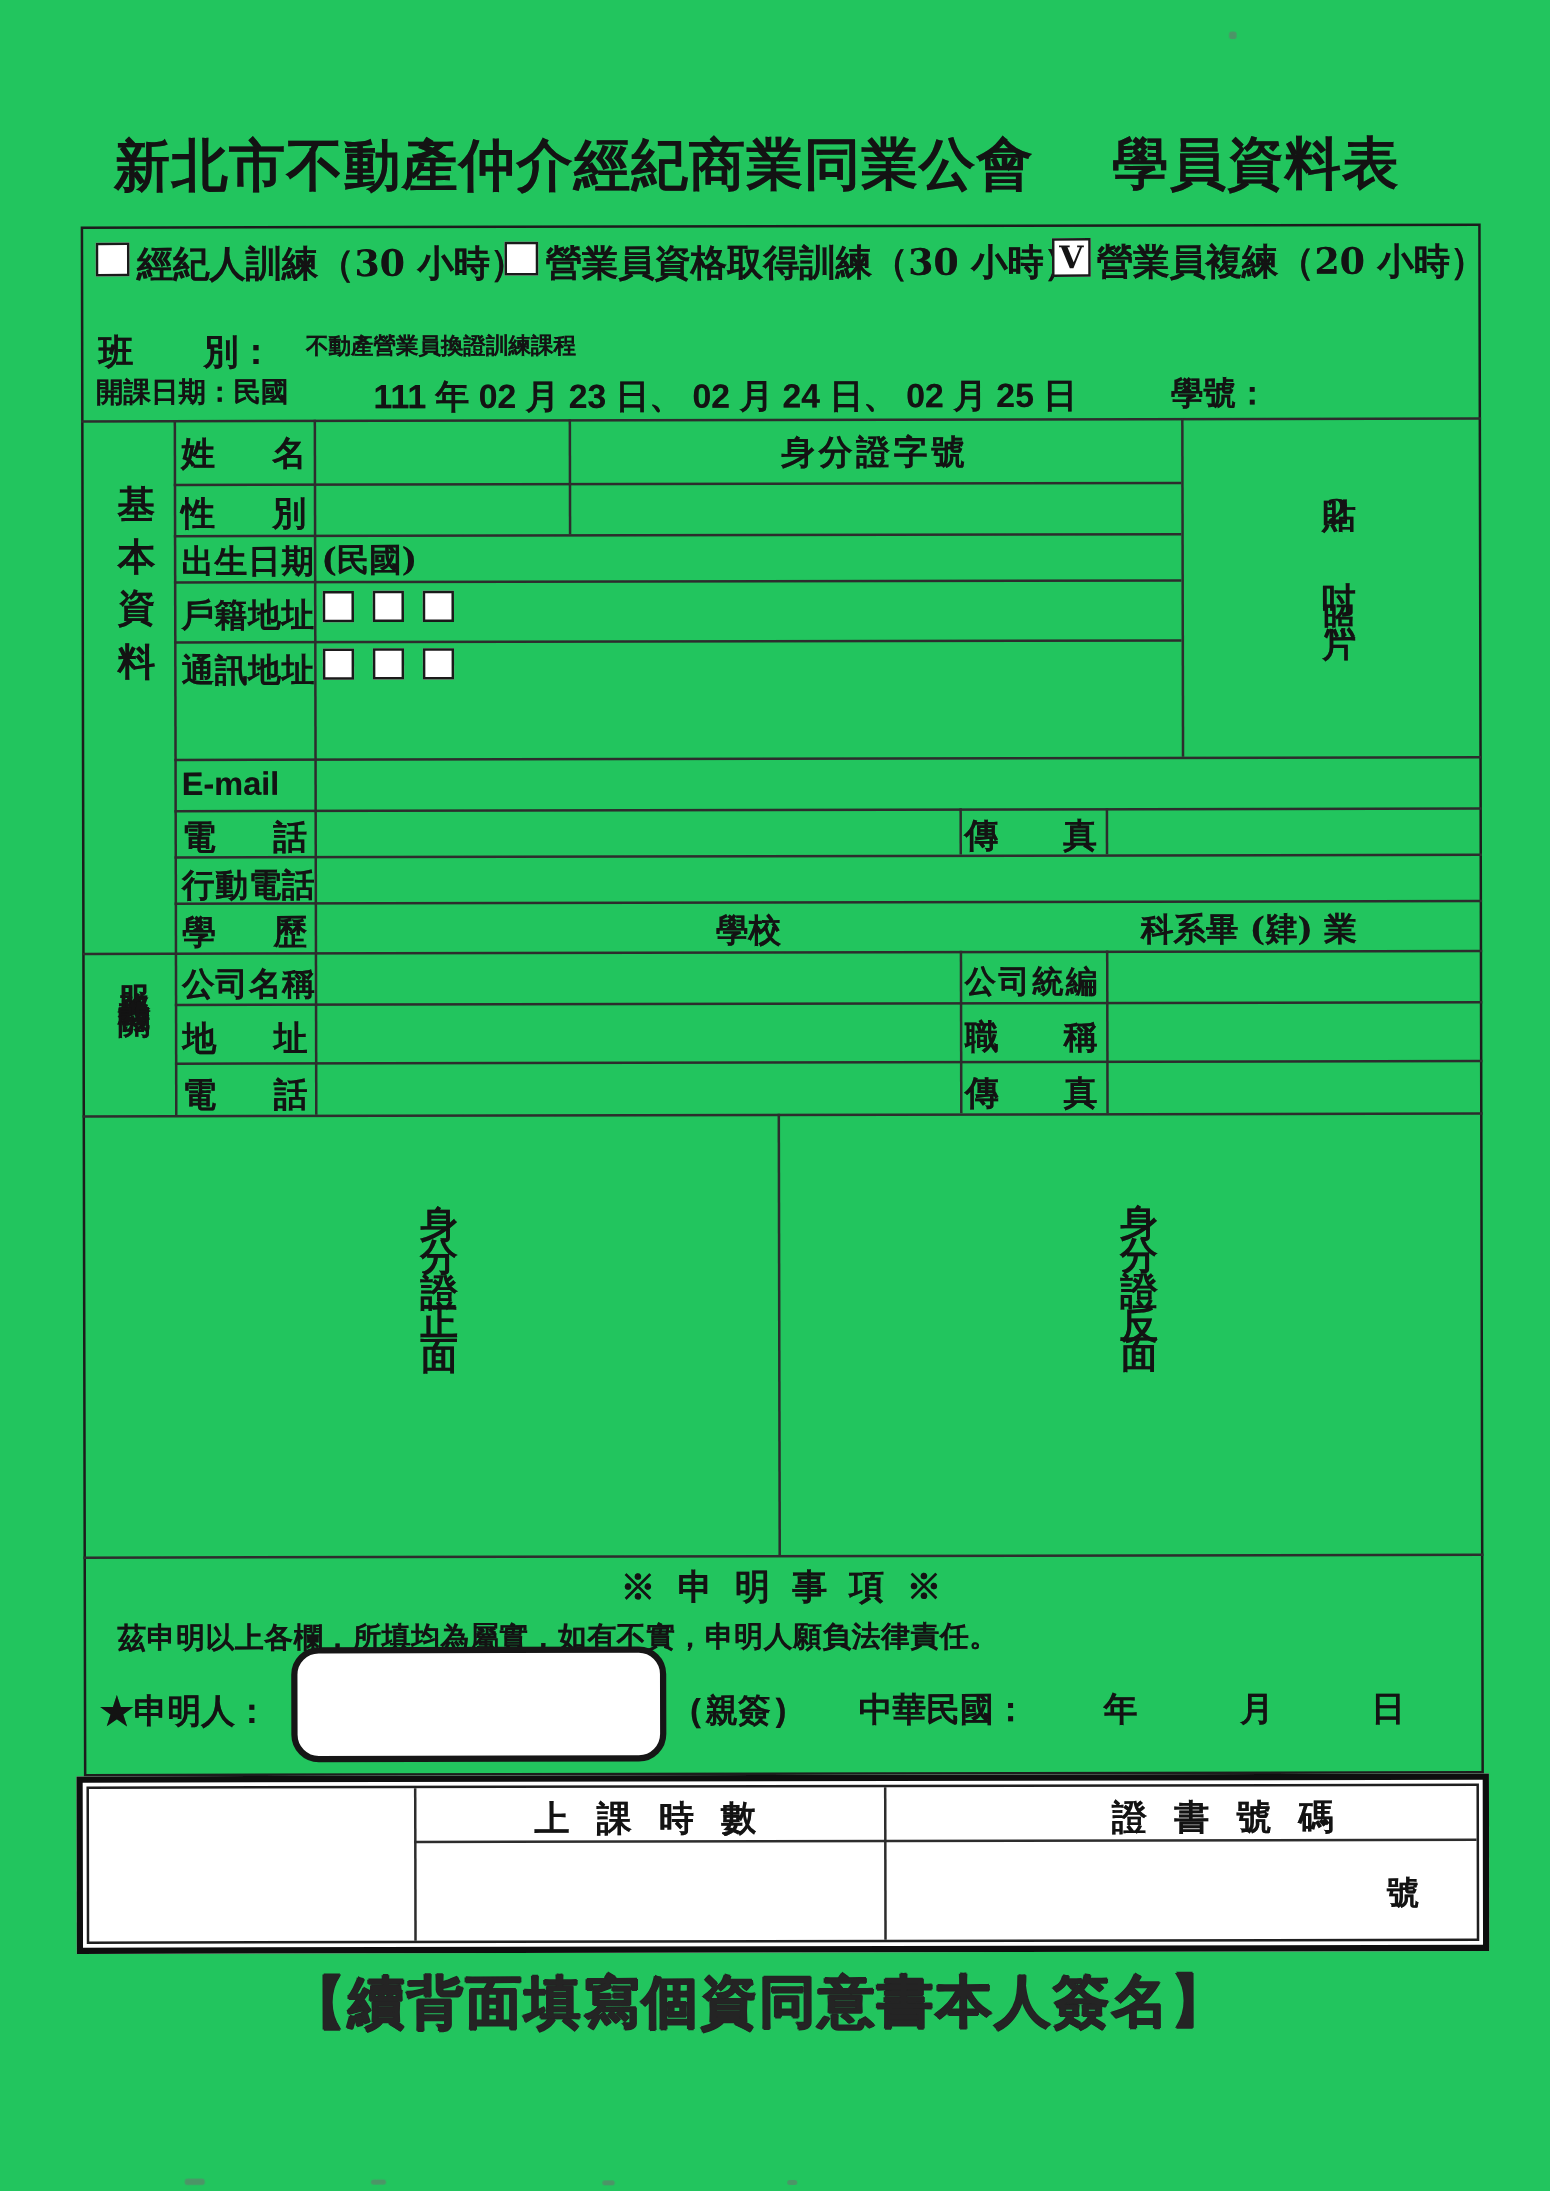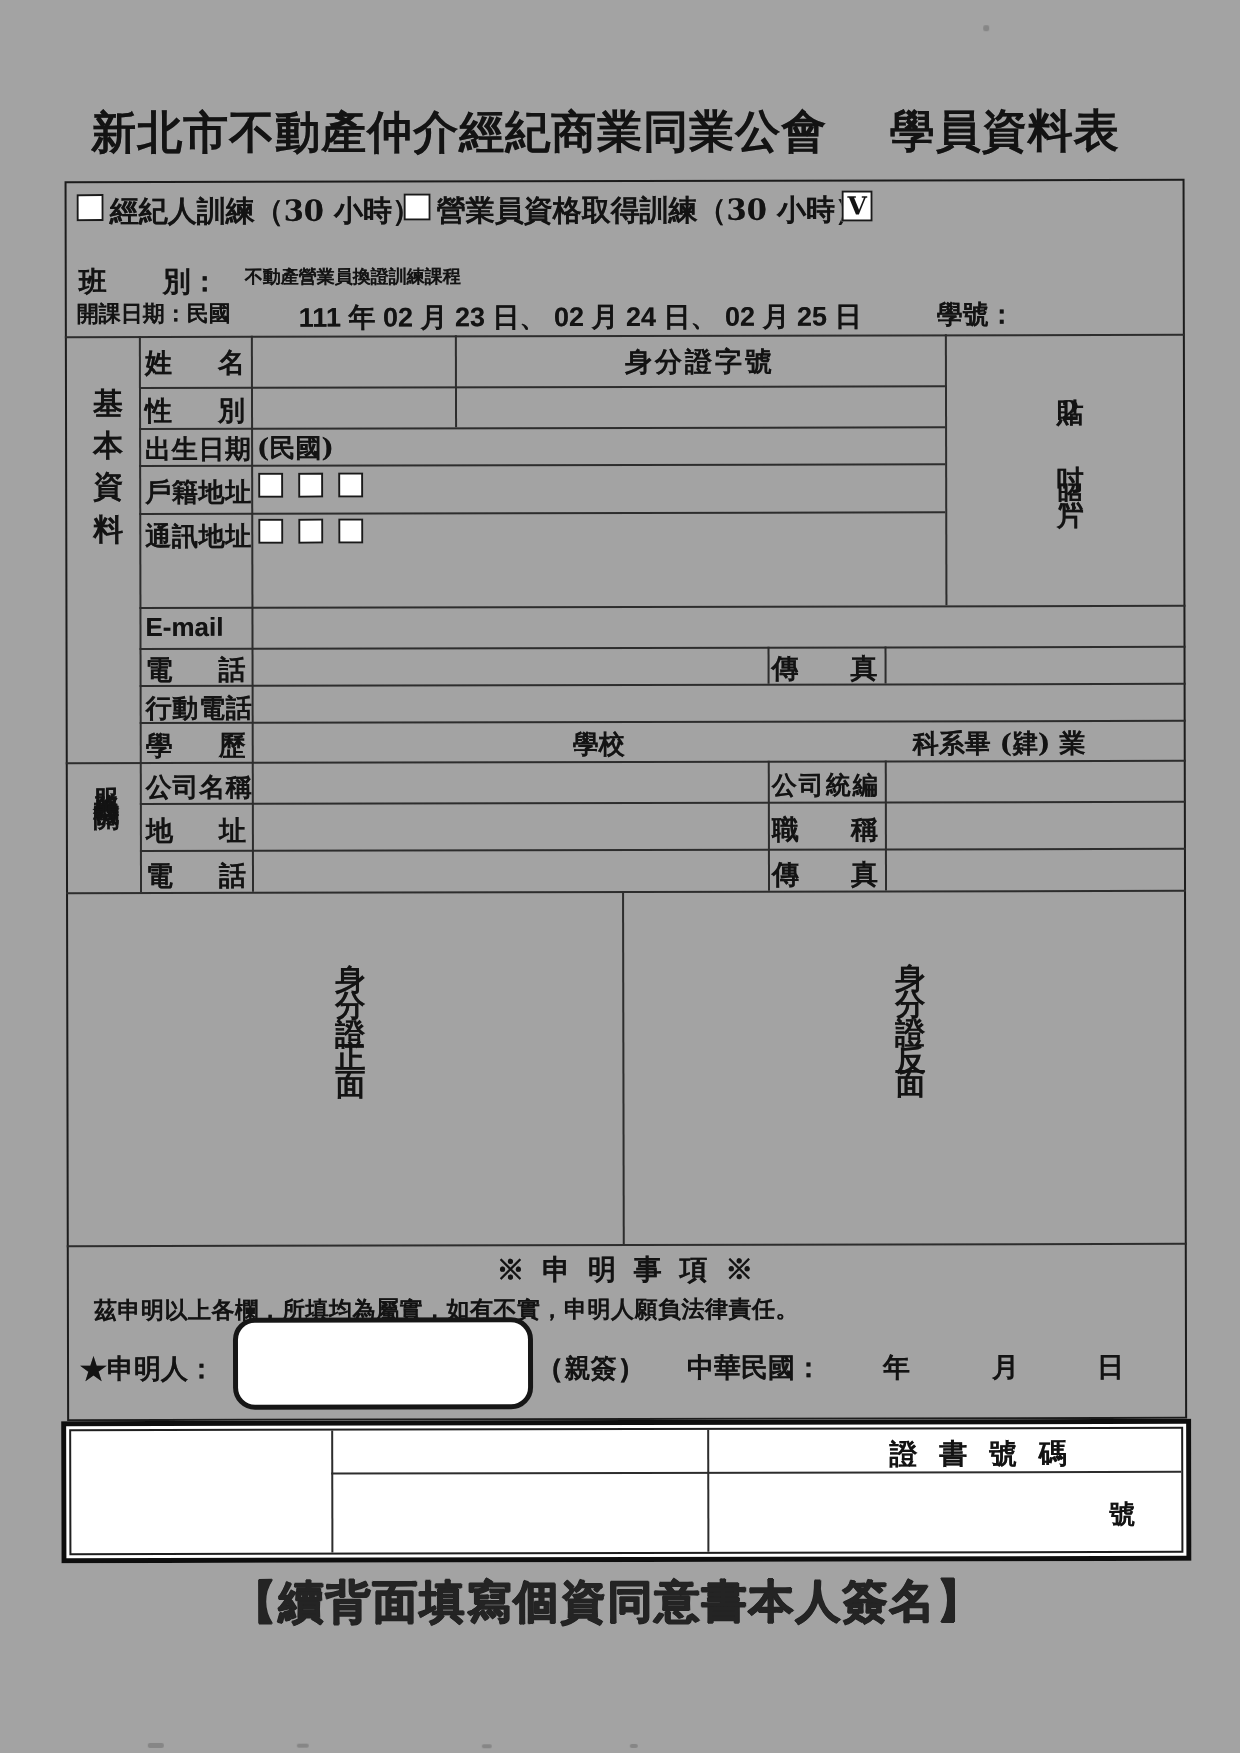--- a/index.html
+++ b/index.html
@@ -1,16 +1,16 @@
 <!DOCTYPE html>
 <html><head>
 <meta charset="utf-8">
 <style>
   html,body{margin:0;padding:0;background:#e8e8e6;}
-  .page{position:relative;width:1240px;height:1753px;margin:0 auto;background:#a3a3a3;overflow:hidden;
+  .page{position:relative;width:1240px;height:1753px;margin:0 auto;background:#22c55e;overflow:hidden;
         font-family:"DejaVu Serif","Liberation Serif",serif;color:#141414;}
   .tilt{position:absolute;inset:0;transform:rotate(-0.12deg);}
   .lbl{position:absolute;font-weight:700;color:#131313;white-space:nowrap;text-shadow:0 0 .5px rgba(20,20,20,.55);}
   .jl{white-space:normal;text-align:justify;text-align-last:justify;}
   .ctr{text-align:center;}
   .sans{font-family:"Liberation Sans","DejaVu Sans",sans-serif;}
   .hl{position:absolute;background:#2d2d2d;height:2px;}
   .vl{position:absolute;background:#2d2d2d;width:2px;}
   .sq{position:absolute;border:2.5px solid #1a1a1a;background:#fff;box-sizing:border-box;}
   .vt{position:absolute;writing-mode:vertical-rl;text-orientation:upright;font-weight:700;white-space:nowrap;
@@ -35,20 +35,21 @@
 
   <div class="formbox"></div>
 
   <div class="sq" style="left:78px;top:193px;width:27px;height:27px;"></div>
   <div class="lbl" style="left:111px;top:191px;font-size:29px;">經紀人訓練（30 小時）</div>
 
   <div class="sq" style="left:405px;top:193px;width:27px;height:27px;"></div>
   <div class="lbl" style="left:438px;top:191px;font-size:29px;">營業員資格取得訓練（30 小時）</div>
 
   <div class="sq" style="left:843px;top:191px;width:31px;height:31px;text-align:center;font-weight:700;font-size:25px;line-height:27px;">V</div>
+  <div class="lbl" style="left:879px;top:191px;font-size:29px;">營業員複練（20 小時）</div>
 
   <div class="lbl" style="left:80px;top:262px;font-size:28px;">班　　別：</div>
   <div class="lbl" style="left:218px;top:264px;font-size:18px;margin-left:28px;">不動產營業員換證訓練課程</div>
 
   <div class="lbl" style="left:78px;top:298px;font-size:22px;">開課日期：民國</div>
   <div class="lbl sans" style="left:300px;top:299px;font-size:27px;">111 年 02 月 23 日、 02 月 24 日、 02 月 25 日</div>
   <div class="lbl" style="left:938px;top:298px;font-size:26px;">學號：</div>
   <div class="field" style="left:1005px;top:296px;width:175px;height:34px;"></div>
 
   <div class="hl" style="left:66px;top:335px;width:1120px;"></div>
@@ -145,20 +146,21 @@
   <div class="lbl" style="left:991px;top:1350px;font-size:27px;">月</div>
   <div class="field" style="left:935px;top:1348px;width:52px;height:36px;"></div>
   <div class="lbl" style="left:1096px;top:1350px;font-size:27px;">日</div>
   <div class="field" style="left:1040px;top:1348px;width:52px;height:36px;"></div>
 
   <div class="admin-outer">
     <div class="admin-inner">
       <div class="vl" style="left:260px;top:0;height:122px;"></div>
       <div class="vl" style="left:636px;top:0;height:122px;"></div>
       <div class="hl" style="left:260px;top:42px;width:850px;"></div>
+      <div class="lbl ctr" style="left:260px;top:6px;width:376px;font-size:28px;letter-spacing:6px;">上 課 時 數</div>
       <div class="lbl ctr" style="left:636px;top:6px;width:548px;font-size:28px;letter-spacing:6px;">證 書 號 碼</div>
       <div class="field" style="left:262px;top:44px;width:372px;height:76px;"></div>
       <div class="field" style="left:935px;top:56px;width:98px;height:60px;"></div>
       <div class="lbl" style="left:1038px;top:68px;font-size:26px;">號</div>
     </div>
   </div>
 
   <div class="footer">【續背面填寫個資同意書本人簽名】</div>
 
   <div class="speck" style="left:985px;top:26px;width:6px;height:6px;"></div>

